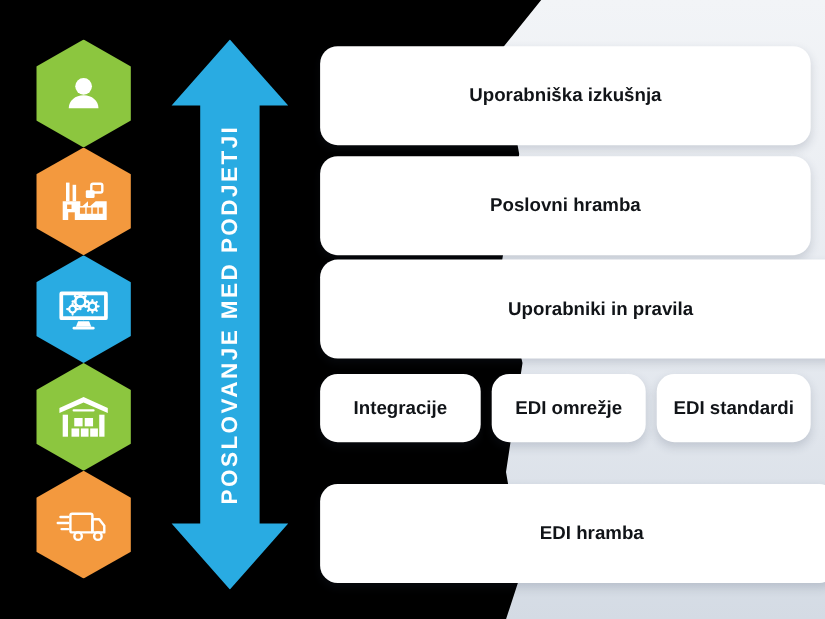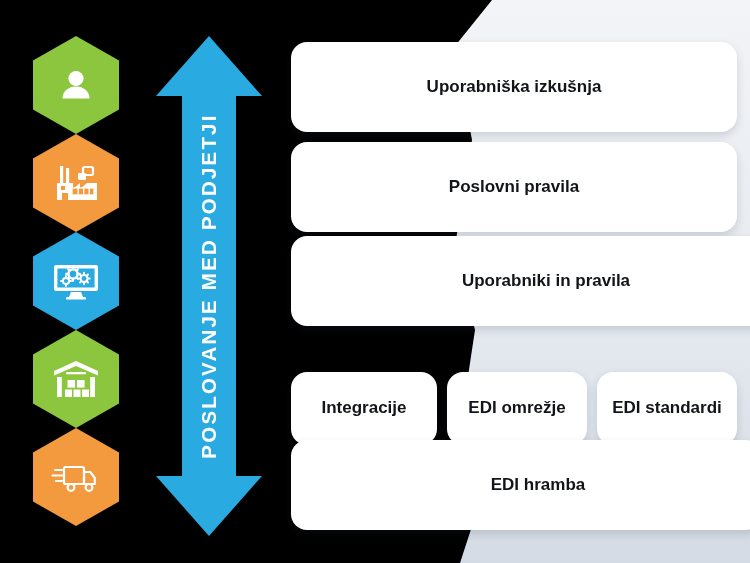--- a/index.html
+++ b/index.html
@@ -41,21 +41,21 @@
   .cards{position:absolute;left:291px;top:0;width:450px;height:563px;z-index:4;}
   .card{
     position:absolute;background:#ffffff;border-radius:16px;
     box-shadow:0 4px 9px rgba(40,55,80,0.17);
     display:flex;align-items:center;justify-content:center;
     text-align:center;
     color:#111418;font-weight:700;font-size:17px;line-height:1.3;
   }
   .card.wide{left:0;width:446px;height:90px;}
   .card-row{position:absolute;left:0;top:340px;width:446px;height:82px;}
-  .card.small{height:73px;margin-top:32px;}
+  .card.small{height:62px;}
   .card.s1{left:0;width:146px;}
   .card.s2{left:156px;width:140px;}
   .card.s3{left:306px;width:140px;}
   .card-label{display:block;padding:0 10px;}
 </style>
 </head>
 <body>
 
 <div id="stage">
 
@@ -208,21 +208,21 @@
     <div class="arrow-label">POSLOVANJE MED PODJETJI</div>
   </div>
 
   <div class="cards">
 
     <div class="card wide" style="top:42px;align-items:center;">
       <span class="card-label">Uporabniška izkušnja</span>
     </div>
 
     <div class="card wide" style="top:142px;">
-      <span class="card-label">Poslovni pravila</span>
+      <span class="card-label">Poslovni hramba</span>
     </div>
 
     <div class="card wide" style="top:236px;padding-left:32px;">
       <span class="card-label">Uporabniki in pravila</span>
     </div>
 
     <div class="card-row">
       <div class="card small s1" style="top:0;">
         <span class="card-label">Integracije</span>
       </div>

